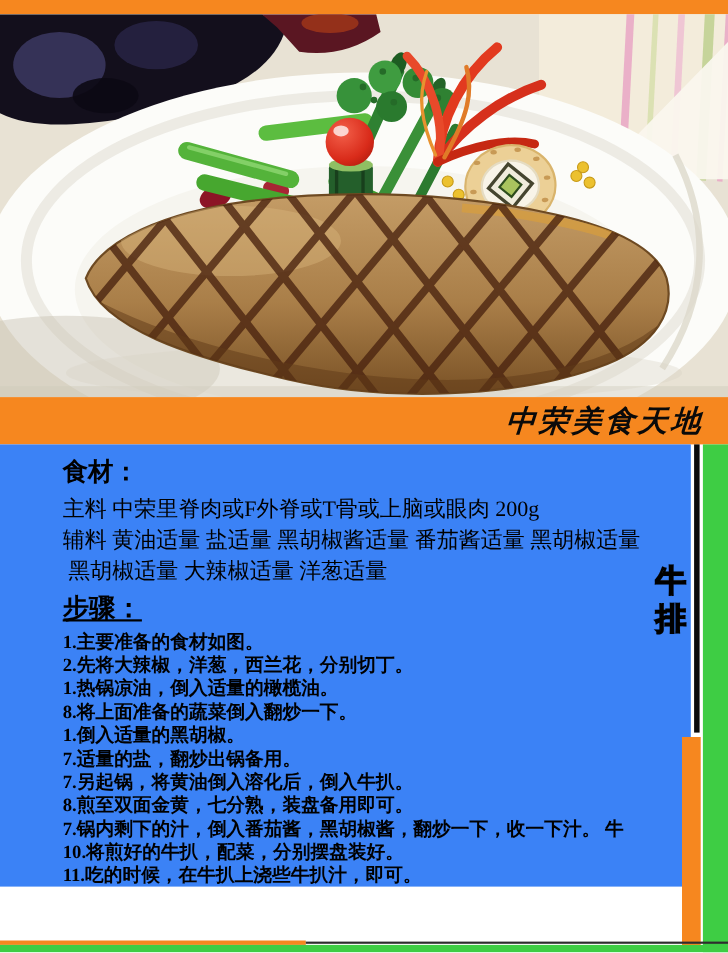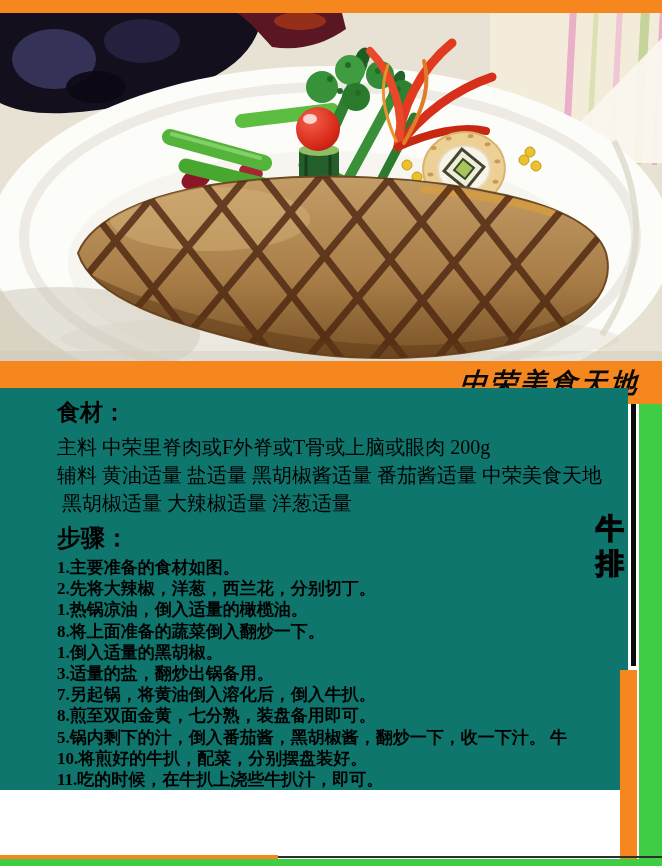--- a/index.html
+++ b/index.html
@@ -14,25 +14,25 @@
   .brand-band{
     position:absolute;left:0;top:361px;width:662px;height:43px;background:#f6871f;
     display:flex;align-items:center;justify-content:flex-end;box-sizing:border-box;padding-right:22px;
   }
   .brand-text{
     font-size:27px;font-weight:bold;font-style:italic;letter-spacing:3px;color:#0a0a0a;
     transform:skewX(-4deg);white-space:nowrap;
   }
   
   .content{
-    position:absolute;left:0;top:388px;width:628px;box-sizing:border-box;
-    padding:11px 0 0 57px;background:#0f766e;
+    position:absolute;left:0;top:404px;width:628px;box-sizing:border-box;
+    padding:11px 0 0 57px;background:#3b82f6;
   }
   .section-heading{font-size:23px;font-weight:bold;margin:0 0 6px 0;line-height:28px;}
-  .steps-heading{font-size:24px;font-weight:bold;margin:7px 0 5px 0;line-height:28px;}
+  .steps-heading{font-size:24px;font-weight:bold;margin:7px 0 5px 0;line-height:28px;text-decoration:underline;}
   .ing-line{font-size:20px;font-weight:normal;margin:0;line-height:28px;white-space:nowrap;}
   .ing-cont{padding-left:5px;}
   .step-line{font-size:17px;font-weight:bold;margin:0;line-height:21.2px;white-space:nowrap;}
   
   .black-rule{position:absolute;left:631px;top:404px;width:5px;height:262px;background:#0b0b0b;}
   .green-rail{position:absolute;left:639px;top:404px;width:23px;height:462px;background:#3ecd44;}
   .side-label{
     position:absolute;left:592px;top:514px;width:36px;
     display:flex;flex-direction:column;align-items:center;gap:5px;
     font-size:28px;font-weight:bold;line-height:30px;
@@ -213,33 +213,33 @@
     </svg>
   </div>
 
   <div class="brand-band">
     <span class="brand-text">中荣美食天地</span>
   </div>
 
   <div class="content">
     <h2 class="section-heading">食材：</h2>
     <p class="ing-line">主料 中荣里脊肉或F外脊或T骨或上脑或眼肉 200g</p>
-    <p class="ing-line">辅料 黄油适量 盐适量 黑胡椒酱适量 番茄酱适量 中荣美食天地</p>
+    <p class="ing-line">辅料 黄油适量 盐适量 黑胡椒酱适量 番茄酱适量 黑胡椒适量</p>
     <p class="ing-line ing-cont">黑胡椒适量 大辣椒适量 洋葱适量</p>
 
     <h2 class="steps-heading">步骤：</h2>
     <p class="step-line">1.主要准备的食材如图。</p>
     <p class="step-line">2.先将大辣椒，洋葱，西兰花，分别切丁。</p>
     <p class="step-line">1.热锅凉油，倒入适量的橄榄油。</p>
     <p class="step-line">8.将上面准备的蔬菜倒入翻炒一下。</p>
     <p class="step-line">1.倒入适量的黑胡椒。</p>
-    <p class="step-line">3.适量的盐，翻炒出锅备用。</p>
+    <p class="step-line">7.适量的盐，翻炒出锅备用。</p>
     <p class="step-line">7.另起锅，将黄油倒入溶化后，倒入牛扒。</p>
     <p class="step-line">8.煎至双面金黄，七分熟，装盘备用即可。</p>
-    <p class="step-line">5.锅内剩下的汁，倒入番茄酱，黑胡椒酱，翻炒一下，收一下汁。 牛</p>
+    <p class="step-line">7.锅内剩下的汁，倒入番茄酱，黑胡椒酱，翻炒一下，收一下汁。 牛</p>
     <p class="step-line">10.将煎好的牛扒，配菜，分别摆盘装好。</p>
     <p class="step-line">11.吃的时候，在牛扒上浇些牛扒汁，即可。</p>
   </div>
 
   <div class="black-rule"></div>
   <div class="green-rail"></div>
 
   <div class="side-label">
     <span>牛</span>
     <span>排</span>

